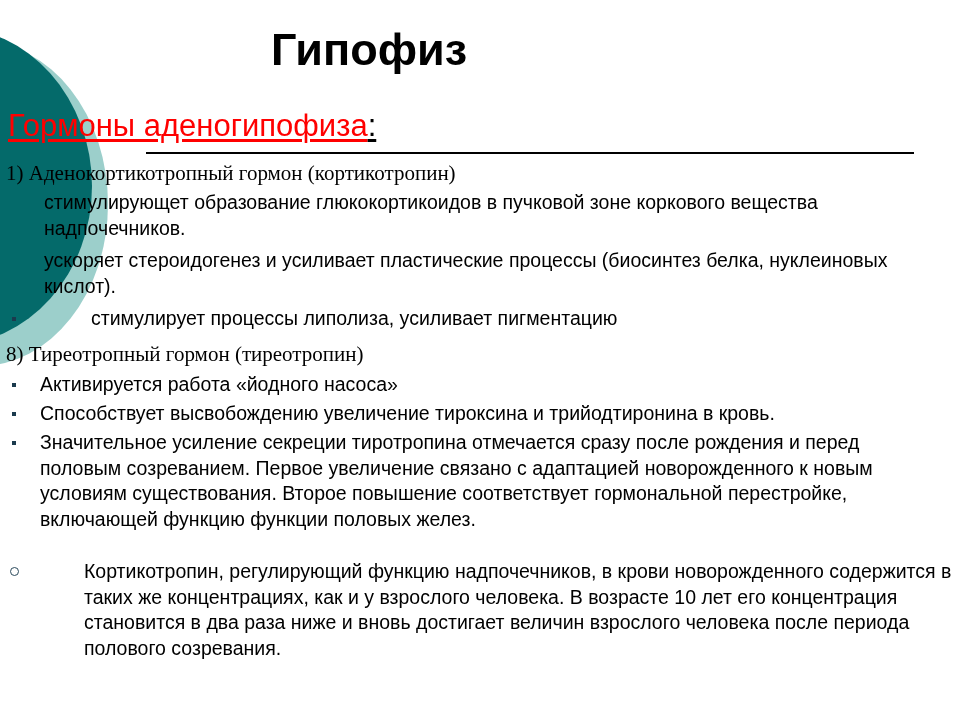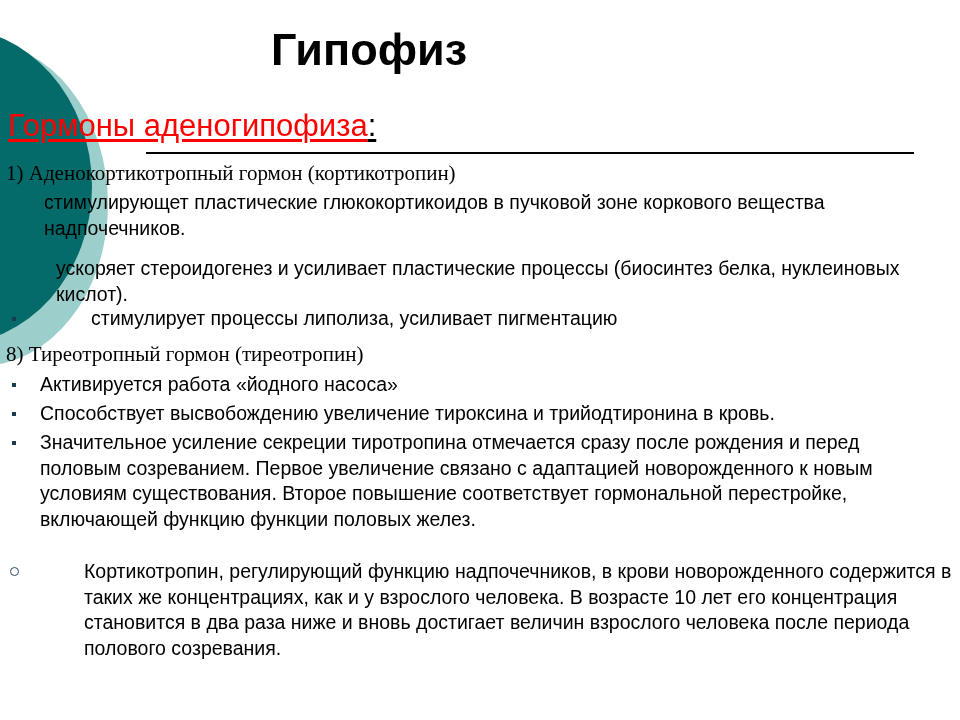--- a/index.html
+++ b/index.html
@@ -142,23 +142,23 @@
     <div class="slide-title">Гипофиз</div>
 
     <div class="section-heading-red">
       <span class="hl-underline">Гормоны аденогипофиза</span><span class="colon">:</span>
     </div>
 
     <div class="divider-rule"></div>
 
     <div class="num-heading" id="h1">1) Аденокортикотропный гормон (кортикотропин)</div>
 
-    <div class="para" style="left:44px; top:190px; width:876px;">стимулирующет пластические глюкокортикоидов в пучковой зоне коркового вещества надпочечников.</div>
+    <div class="para" style="left:44px; top:190px; width:876px;">стимулирующет образование глюкокортикоидов в пучковой зоне коркового вещества надпочечников.</div>
 
-    <div class="para" style="left:44px; top:256px; width:876px;margin-left:12px;">ускоряет стероидогенез и усиливает пластические процессы (биосинтез белка, нуклеиновых кислот).</div>
+    <div class="para" style="left:44px; top:248px; width:876px;">ускоряет стероидогенез и усиливает пластические процессы (биосинтез белка, нуклеиновых кислот).</div>
 
     <span class="bullet-dot" style="left:12px; top:317px;"></span>
     <div class="para" style="left:44px; top:306px; width:876px;margin-left:47px;">стимулирует процессы липолиза, усиливает пигментацию</div>
 
     <div class="num-heading" id="h2">8) Тиреотропный гормон (тиреотропин)</div>
 
     <span class="bullet-dot" style="left:12px; top:383px;"></span>
     <div class="para" style="left:40px; top:372px; width:890px;">Активируется работа «йодного насоса»</div>
 
     <span class="bullet-dot" style="left:12px; top:412px;"></span>

